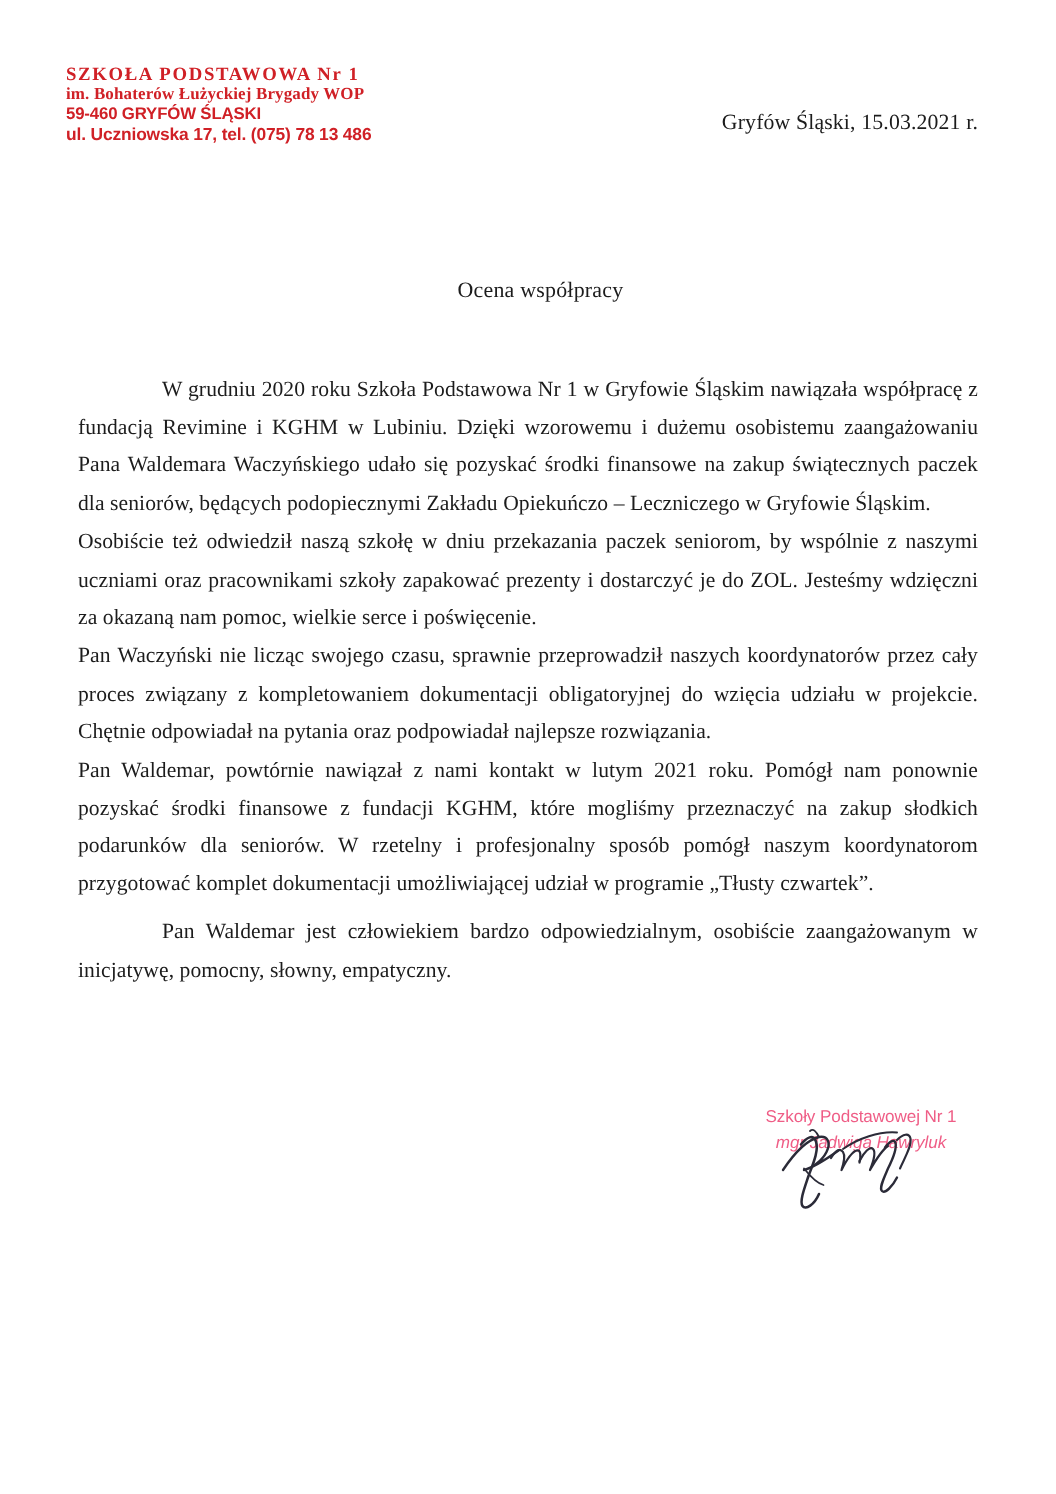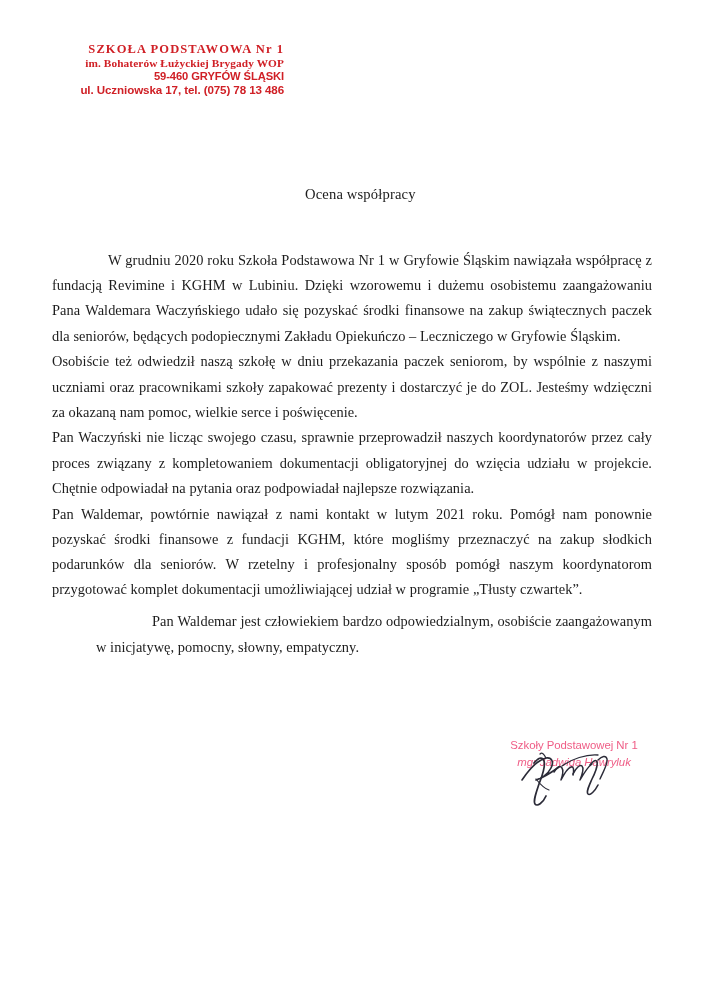--- a/index.html
+++ b/index.html
@@ -19,21 +19,21 @@
     background: #ffffff;
     overflow: hidden;
   }
 
   
   .school-stamp {
     position: absolute;
     left: 44px;
     top: 42px;
     width: 240px;
-    text-align: right;
+    text-align: left;
     color: #d02026;
     line-height: 1.18;
     user-select: none;
   }
   .school-stamp .ss-l1 {
     font-family: "Liberation Serif", serif;
     font-weight: bold;
     font-size: 12.5px;
     letter-spacing: 1.1px;
     white-space: nowrap;
@@ -91,21 +91,21 @@
     margin: 0 0 0.5px 0;
     text-align: justify;
     text-justify: inter-word;
     font-size: 14.4px;
     line-height: 25.2px;
     letter-spacing: 0.05px;
     color: #1c1c1c;
     hyphens: none;
   }
   p.para.indent { text-indent: 56px; }
-  p.para.gap-top { margin-top: 7px; margin-left: 44px; }
+  p.para.gap-top { margin-top: 7px; }
 
   
   .sign-area {
     position: absolute;
     left: 474px;
     top: 738px;
     width: 200px;
     height: 80px;
   }
   .dir-stamp {
@@ -152,20 +152,21 @@
 
 <div class="page">
 
   <div class="school-stamp">
     <div class="ss-l1">SZKOŁA PODSTAWOWA Nr 1</div>
     <div class="ss-l2">im. Bohaterów Łużyckiej Brygady WOP</div>
     <div class="ss-l3">59-460 GRYFÓW ŚLĄSKI</div>
     <div class="ss-l4">ul. Uczniowska 17, tel. (075) 78 13 486</div>
   </div>
 
+  <div class="place-date">Gryfów Śląski, 15.03.2021 r.</div>
 
   <div class="doc-title">Ocena współpracy</div>
 
   <div class="body-block">
     <p class="para indent">W grudniu 2020 roku Szkoła Podstawowa Nr 1 w Gryfowie Śląskim nawiązała współpracę z fundacją Revimine i KGHM w Lubiniu. Dzięki wzorowemu i dużemu osobistemu zaangażowaniu Pana Waldemara Waczyńskiego udało się pozyskać środki finansowe na zakup świątecznych paczek dla seniorów, będących podopiecznymi Zakładu Opiekuńczo – Leczniczego w Gryfowie Śląskim.</p>
     <p class="para">Osobiście też odwiedził naszą szkołę w dniu przekazania paczek seniorom, by wspólnie  z naszymi uczniami oraz pracownikami szkoły zapakować prezenty i dostarczyć je do ZOL. Jesteśmy wdzięczni za okazaną nam pomoc, wielkie serce i poświęcenie.</p>
     <p class="para">Pan Waczyński nie licząc swojego czasu, sprawnie przeprowadził naszych koordynatorów przez cały proces związany z kompletowaniem dokumentacji obligatoryjnej do wzięcia udziału w projekcie. Chętnie odpowiadał na pytania oraz podpowiadał najlepsze rozwiązania.</p>
     <p class="para">Pan Waldemar, powtórnie nawiązał z nami kontakt w lutym 2021 roku. Pomógł nam ponownie pozyskać środki finansowe z fundacji KGHM, które mogliśmy przeznaczyć na zakup słodkich podarunków dla seniorów. W rzetelny i profesjonalny sposób pomógł naszym koordynatorom przygotować komplet dokumentacji umożliwiającej udział  w programie „Tłusty czwartek”.</p>
     <p class="para indent gap-top">Pan Waldemar jest człowiekiem bardzo odpowiedzialnym, osobiście zaangażowanym w inicjatywę, pomocny, słowny, empatyczny.</p>
   </div>

